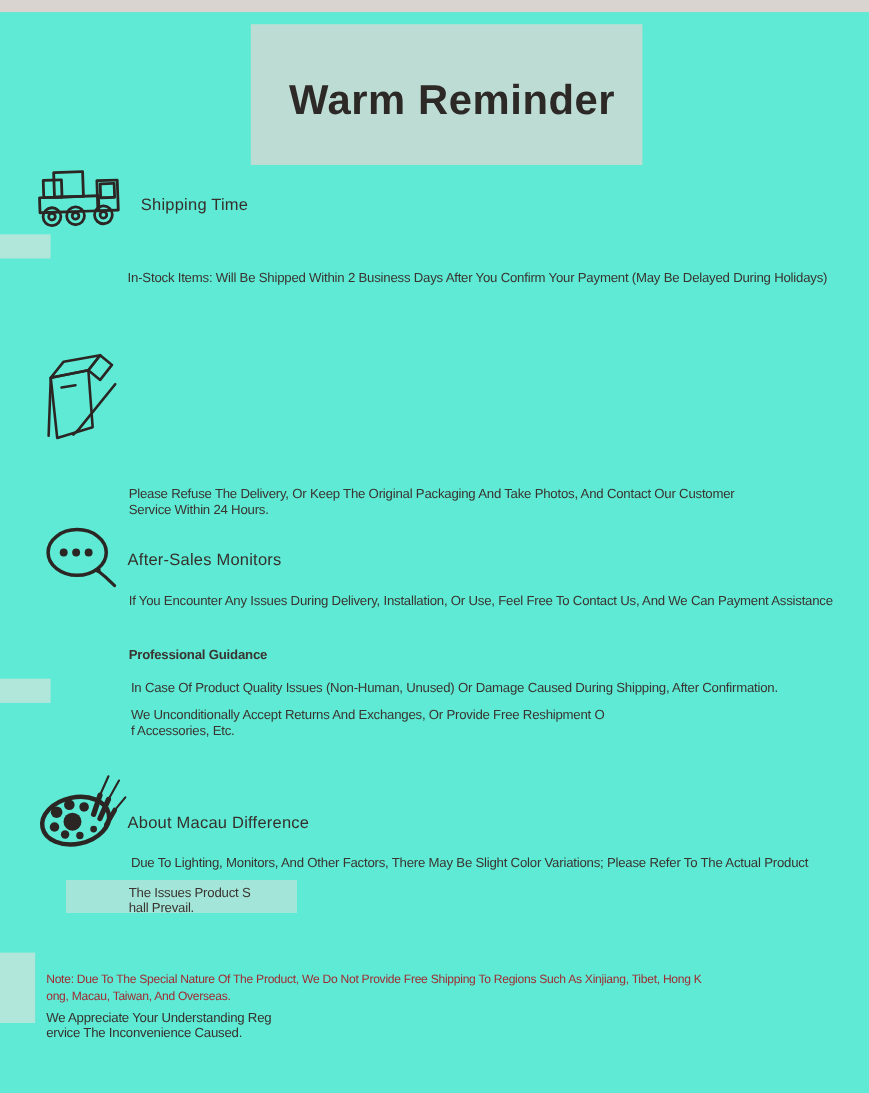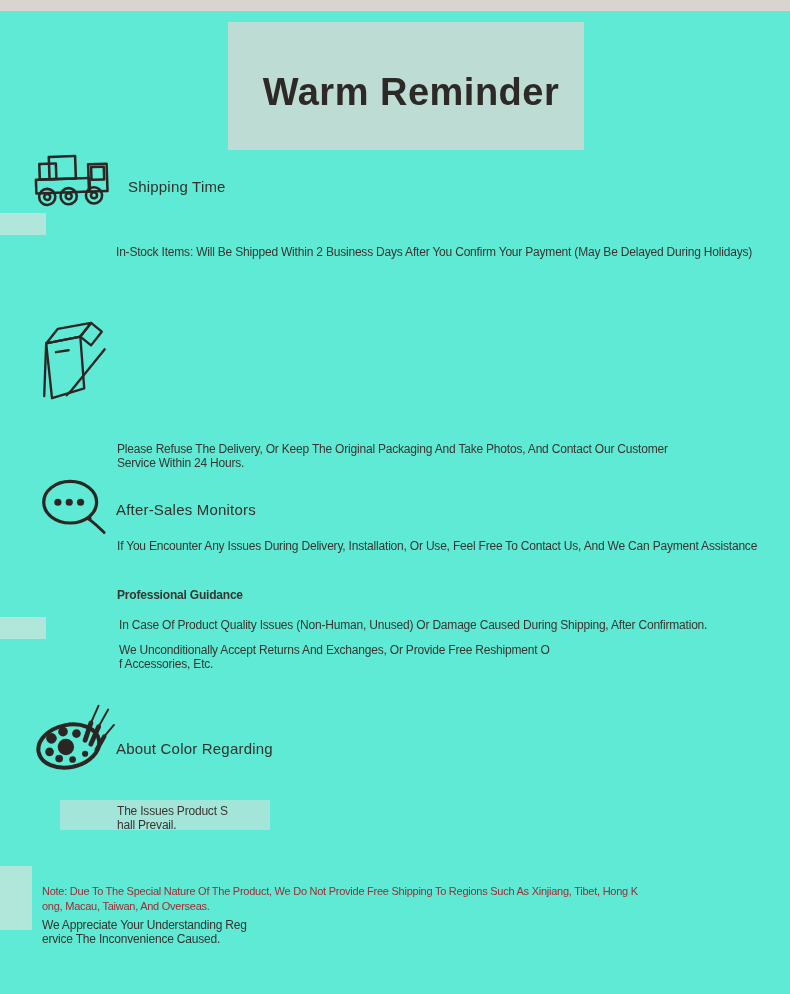--- a/index.html
+++ b/index.html
@@ -149,21 +149,22 @@
         <circle cx="19" cy="42" r="5.5"></circle>
         <circle cx="31" cy="35" r="5"></circle>
         <circle cx="45" cy="37" r="4.5"></circle>
         <circle cx="17" cy="56" r="4.5"></circle>
         <circle cx="27" cy="63" r="4"></circle>
         <circle cx="41" cy="64" r="3.5"></circle>
         <circle cx="54" cy="58" r="3.2"></circle>
       </g>
     </svg>
   </div>
-  <h2 class="sec-heading s4-h">About Color Regarding</h2>
+  <h2 class="sec-heading s4-h">About Macau Difference</h2>
+  <p class="para s4-p1">Due To Lighting, Monitors, And Other Factors, There May Be Slight Color Variations; Please Refer To The Actual Product</p>
   <p class="para s4-p2">The Issues Product S
 hall Prevail.</p>
 
   <p class="note-red">Note: Due To The Special Nature Of The Product, We Do Not Provide Free Shipping To Regions Such As Xinjiang, Tibet, Hong K
 ong, Macau, Taiwan, And Overseas.</p>
   <p class="note-dark">We Appreciate Your Understanding Reg
 ervice The Inconvenience Caused.</p>
 
 </div>
 

